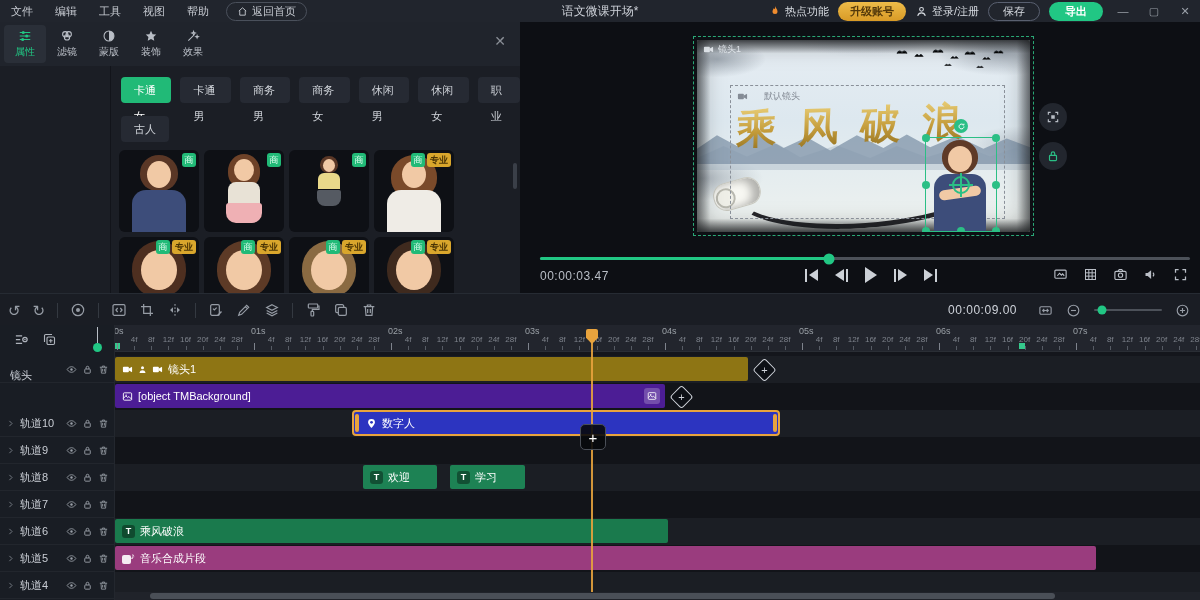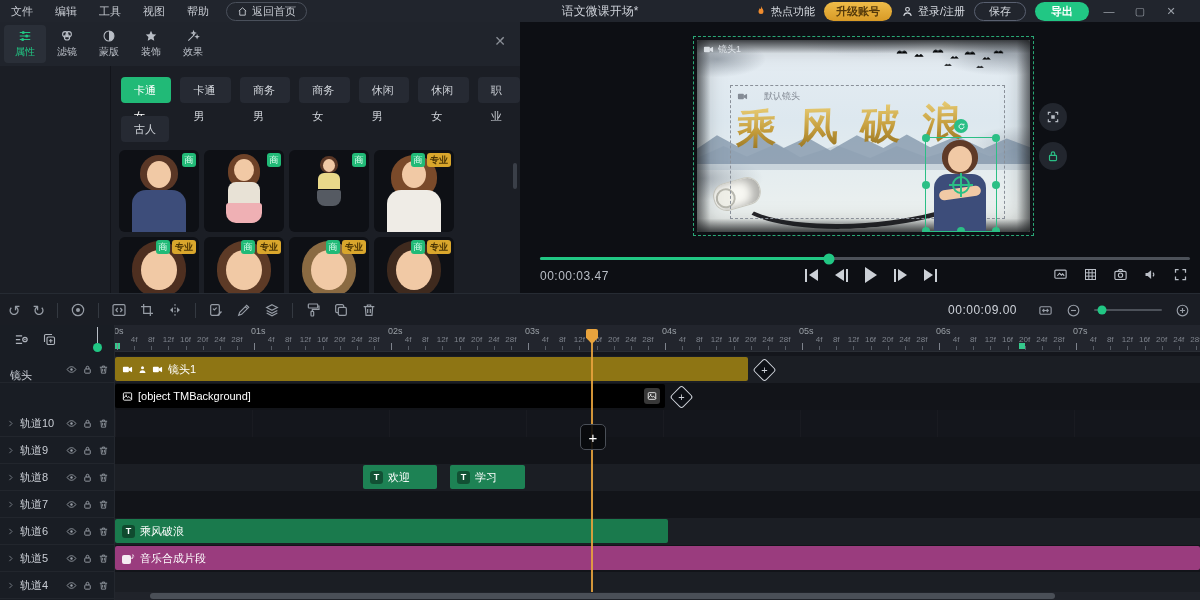--- a/index.html
+++ b/index.html
@@ -8,21 +8,21 @@
   .ic{display:inline-block;vertical-align:middle;}
   svg.ic{fill:none;}
 
   
   #titlebar{position:absolute;left:0;top:0;width:1200px;height:22px;background:#21252d;
             display:flex;align-items:center;font-size:11px;color:#c6cad1;}
   .menu-item{padding:0 11px;cursor:default;}
   #home-pill{display:flex;align-items:center;gap:4px;border:1px solid #4a505b;border-radius:10px;
              padding:1px 10px;margin-left:6px;color:#c6cad1;}
   #tb-title{position:absolute;left:0;right:0;text-align:center;font-size:12px;color:#cfd3da;pointer-events:none;}
-  #tb-right{margin-left:auto;display:flex;align-items:center;gap:9px;padding-right:18px;position:relative;}
+  #tb-right{margin-left:auto;display:flex;align-items:center;gap:9px;padding-right:4px;position:relative;}
   .pill{border-radius:10px;padding:2px 12px;font-size:11px;display:flex;align-items:center;}
   #upgrade-pill{background:linear-gradient(180deg,#eebc49,#d89a26);color:#53380a;font-weight:bold;}
   #save-pill{border:1px solid #596070;color:#d7dbe1;padding:1px 14px;}
   #export-pill{background:#21c784;color:#fff;font-weight:bold;padding:2px 16px;}
   .win-btn{width:22px;text-align:center;color:#9aa0a8;font-size:11px;}
   .hot{display:flex;align-items:center;gap:4px;color:#d6dae0;}
 
   
   #left-panel{position:absolute;left:0;top:22px;width:520px;height:271px;background:#1b1e25;}
   #tabbar{position:absolute;left:0;top:0;width:520px;height:44px;background:#20242c;display:flex;align-items:center;padding-left:4px;box-sizing:border-box;}
@@ -1005,55 +1005,63 @@
             <svg class="ic">
                 <use href="#i-cam"></use>
               </svg>
             <span>镜头1</span>
           </div>
           <span class="dmd" style="left:641px;">
               <i>+</i>
             </span>
         </div>
         <div class="trow plain" style="top:27px;">
-          <div class="clip" style="left: 0px; width: 550px; background: #000000;">
+          <div class="clip" style="left: 0px; width: 550px; background: #4c1d95;">
             <svg class="ic">
                 <use href="#i-img"></use>
               </svg>
             <span>[object TMBackground]</span>
             <span class="end-ic">
                 <svg class="ic">
                   <use href="#i-img"></use>
                 </svg>
               </span>
           </div>
           <span class="dmd" style="left:558px;">
               <i>+</i>
             </span>
         </div>
+        <div class="trow alt" style="top:54px;">
+          <div class="clip selected" style="left: 237px; width: 428px; background: rgb(44, 52, 192);">
+            <svg class="ic" style="margin-left:5px;">
+                <use href="#i-pin"></use>
+              </svg>
+            <span>数字人</span>
+          </div>
+        </div>
         <div class="trow plain" style="top:81px;"></div>
         <div class="trow alt" style="top:108px;">
           <div class="clip" style="left: 248px; width: 74px; background: rgb(29, 130, 84);">
             <span class="t-ic">T</span>
             <span>欢迎</span>
           </div>
           <div class="clip" style="left: 335px; width: 75px; background: rgb(29, 130, 84);">
             <span class="t-ic">T</span>
             <span>学习</span>
           </div>
         </div>
         <div class="trow plain" style="top:135px;"></div>
         <div class="trow alt" style="top:162px;">
           <div class="clip" style="left: 0px; width: 553px; background: rgb(26, 122, 77);">
             <span class="t-ic">T</span>
             <span>乘风破浪</span>
           </div>
         </div>
         <div class="trow plain" style="top:189px;">
-          <div class="clip" style="left: 0px; width: 1085px; background: rgb(154, 60, 126);">
+          <div class="clip" style="left: 0px; width: 981px; background: rgb(154, 60, 126);">
             <span class="media-ic"></span>
             <span>音乐合成片段</span>
           </div>
         </div>
         <div class="trow alt" style="top:216px;"></div>
       </div>
       <div id="plus-box">+</div>
       <div id="playhead">
           <span class="ph-head"></span>
         </div>

